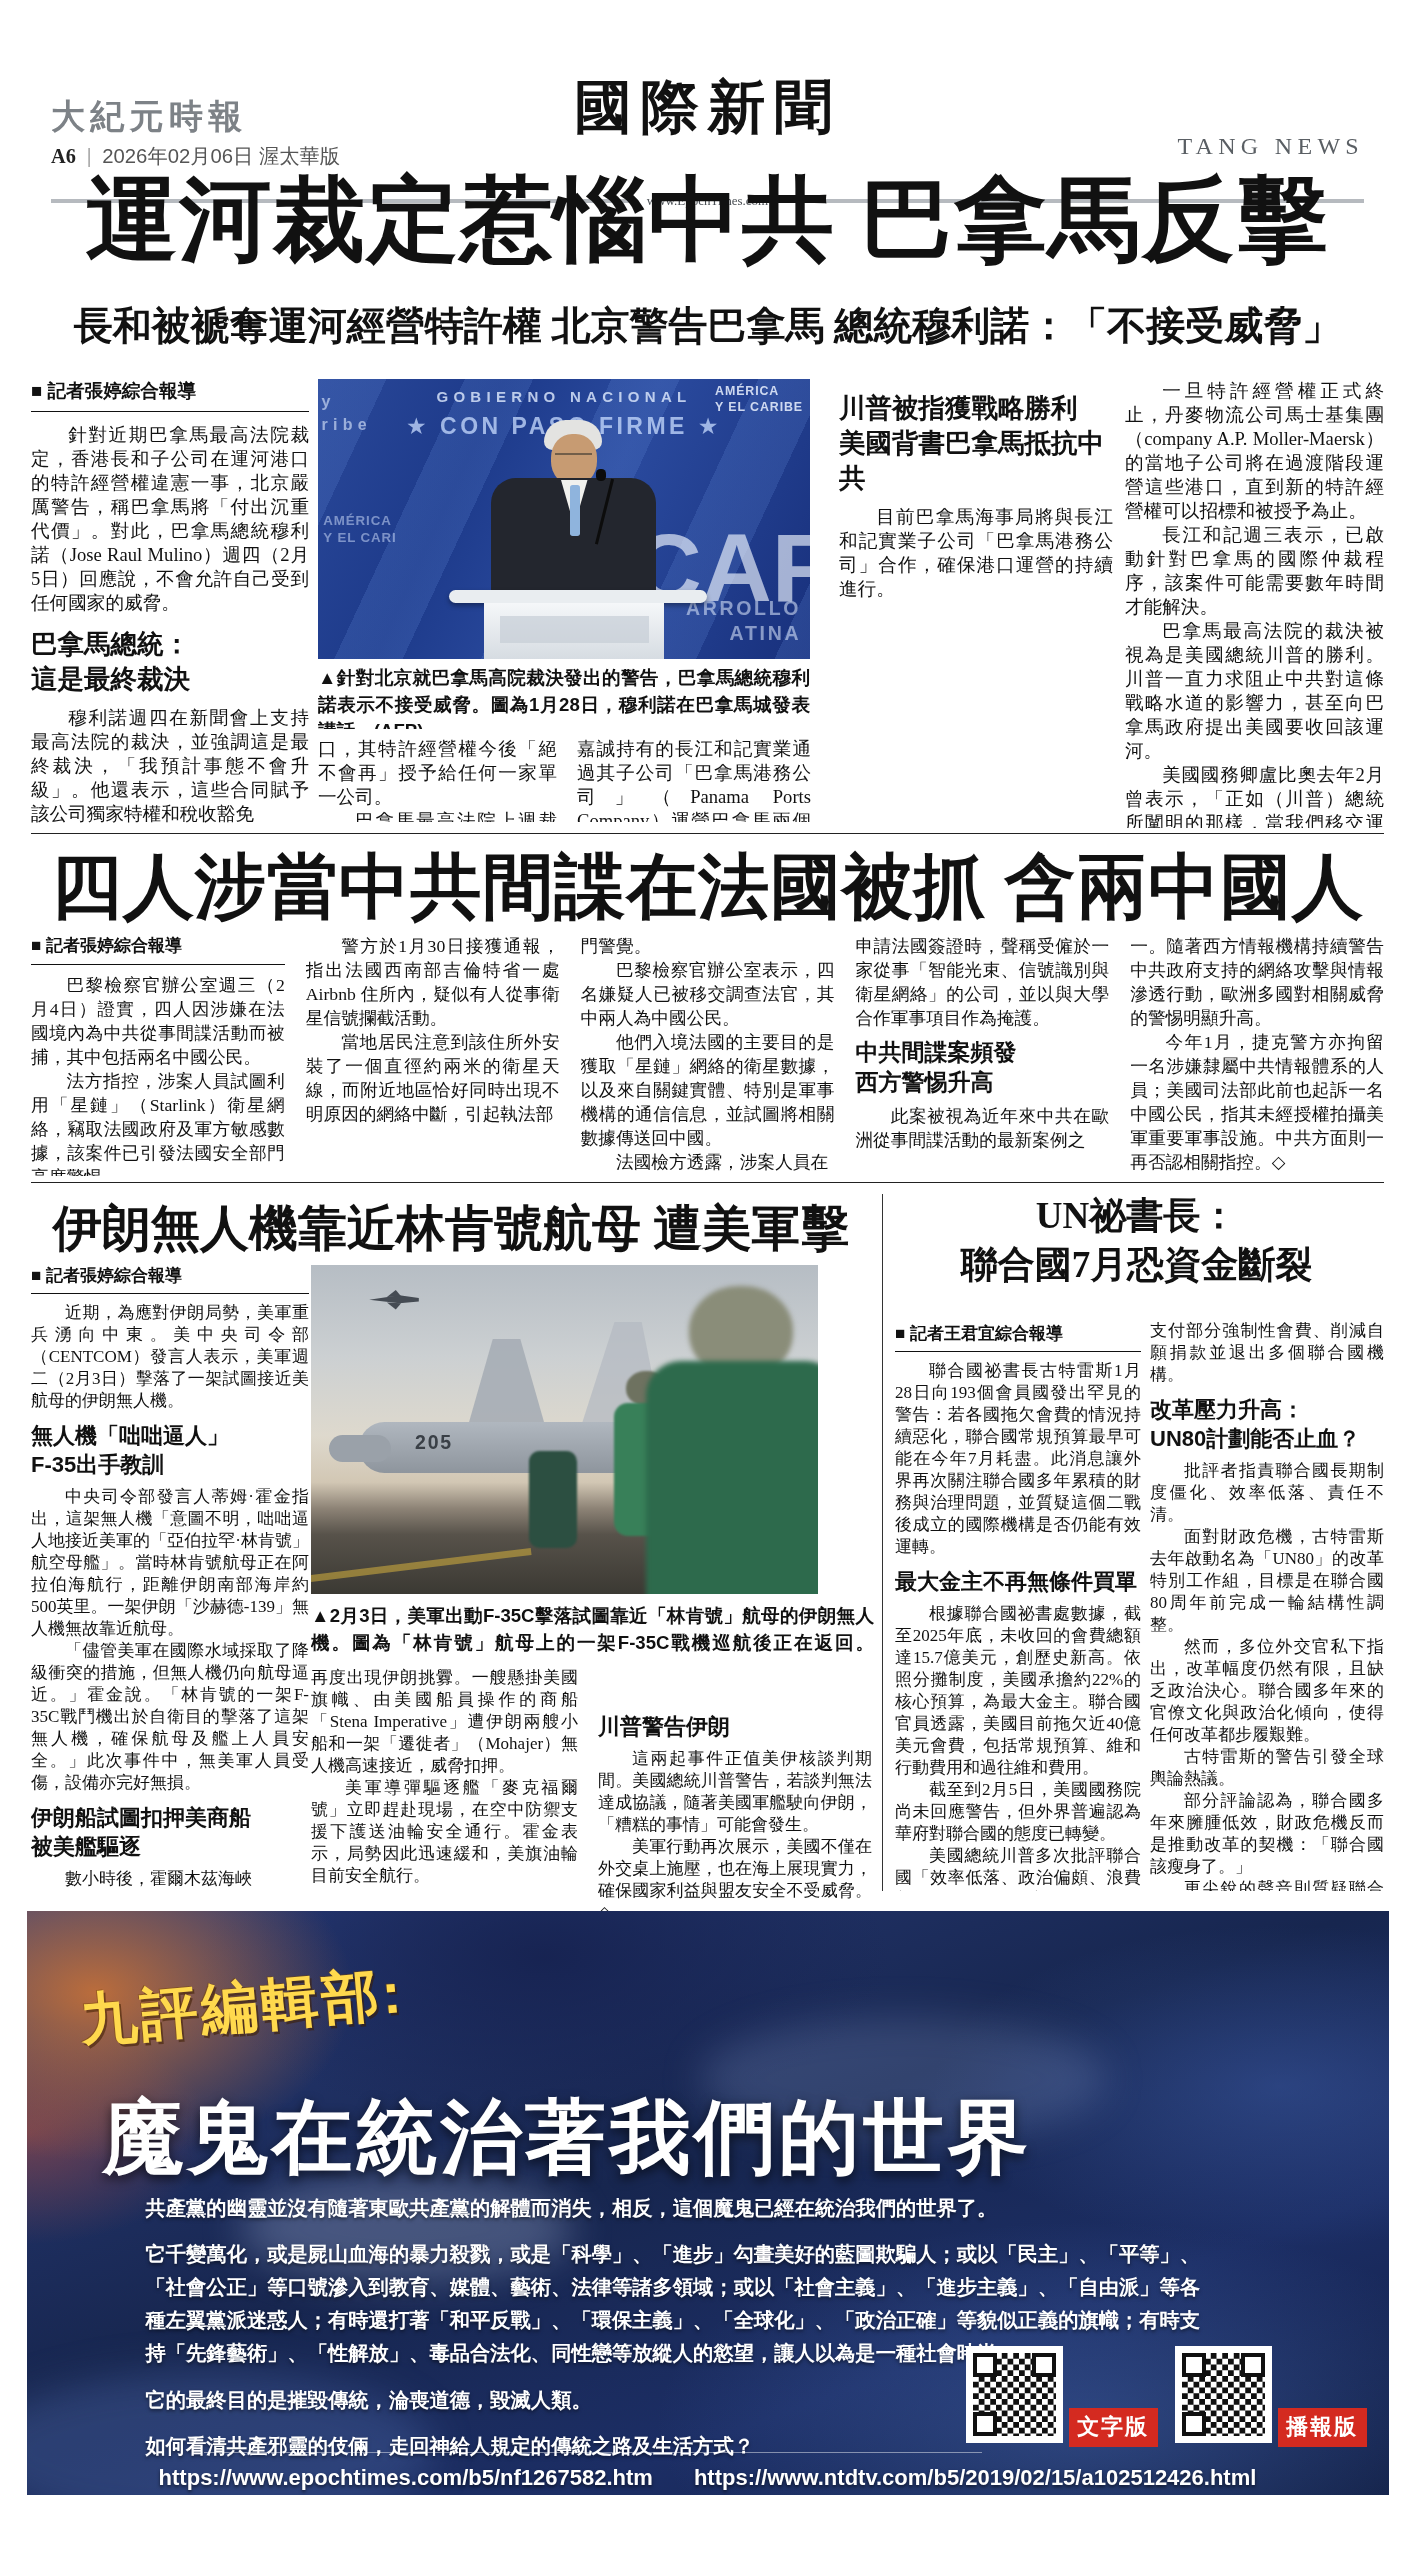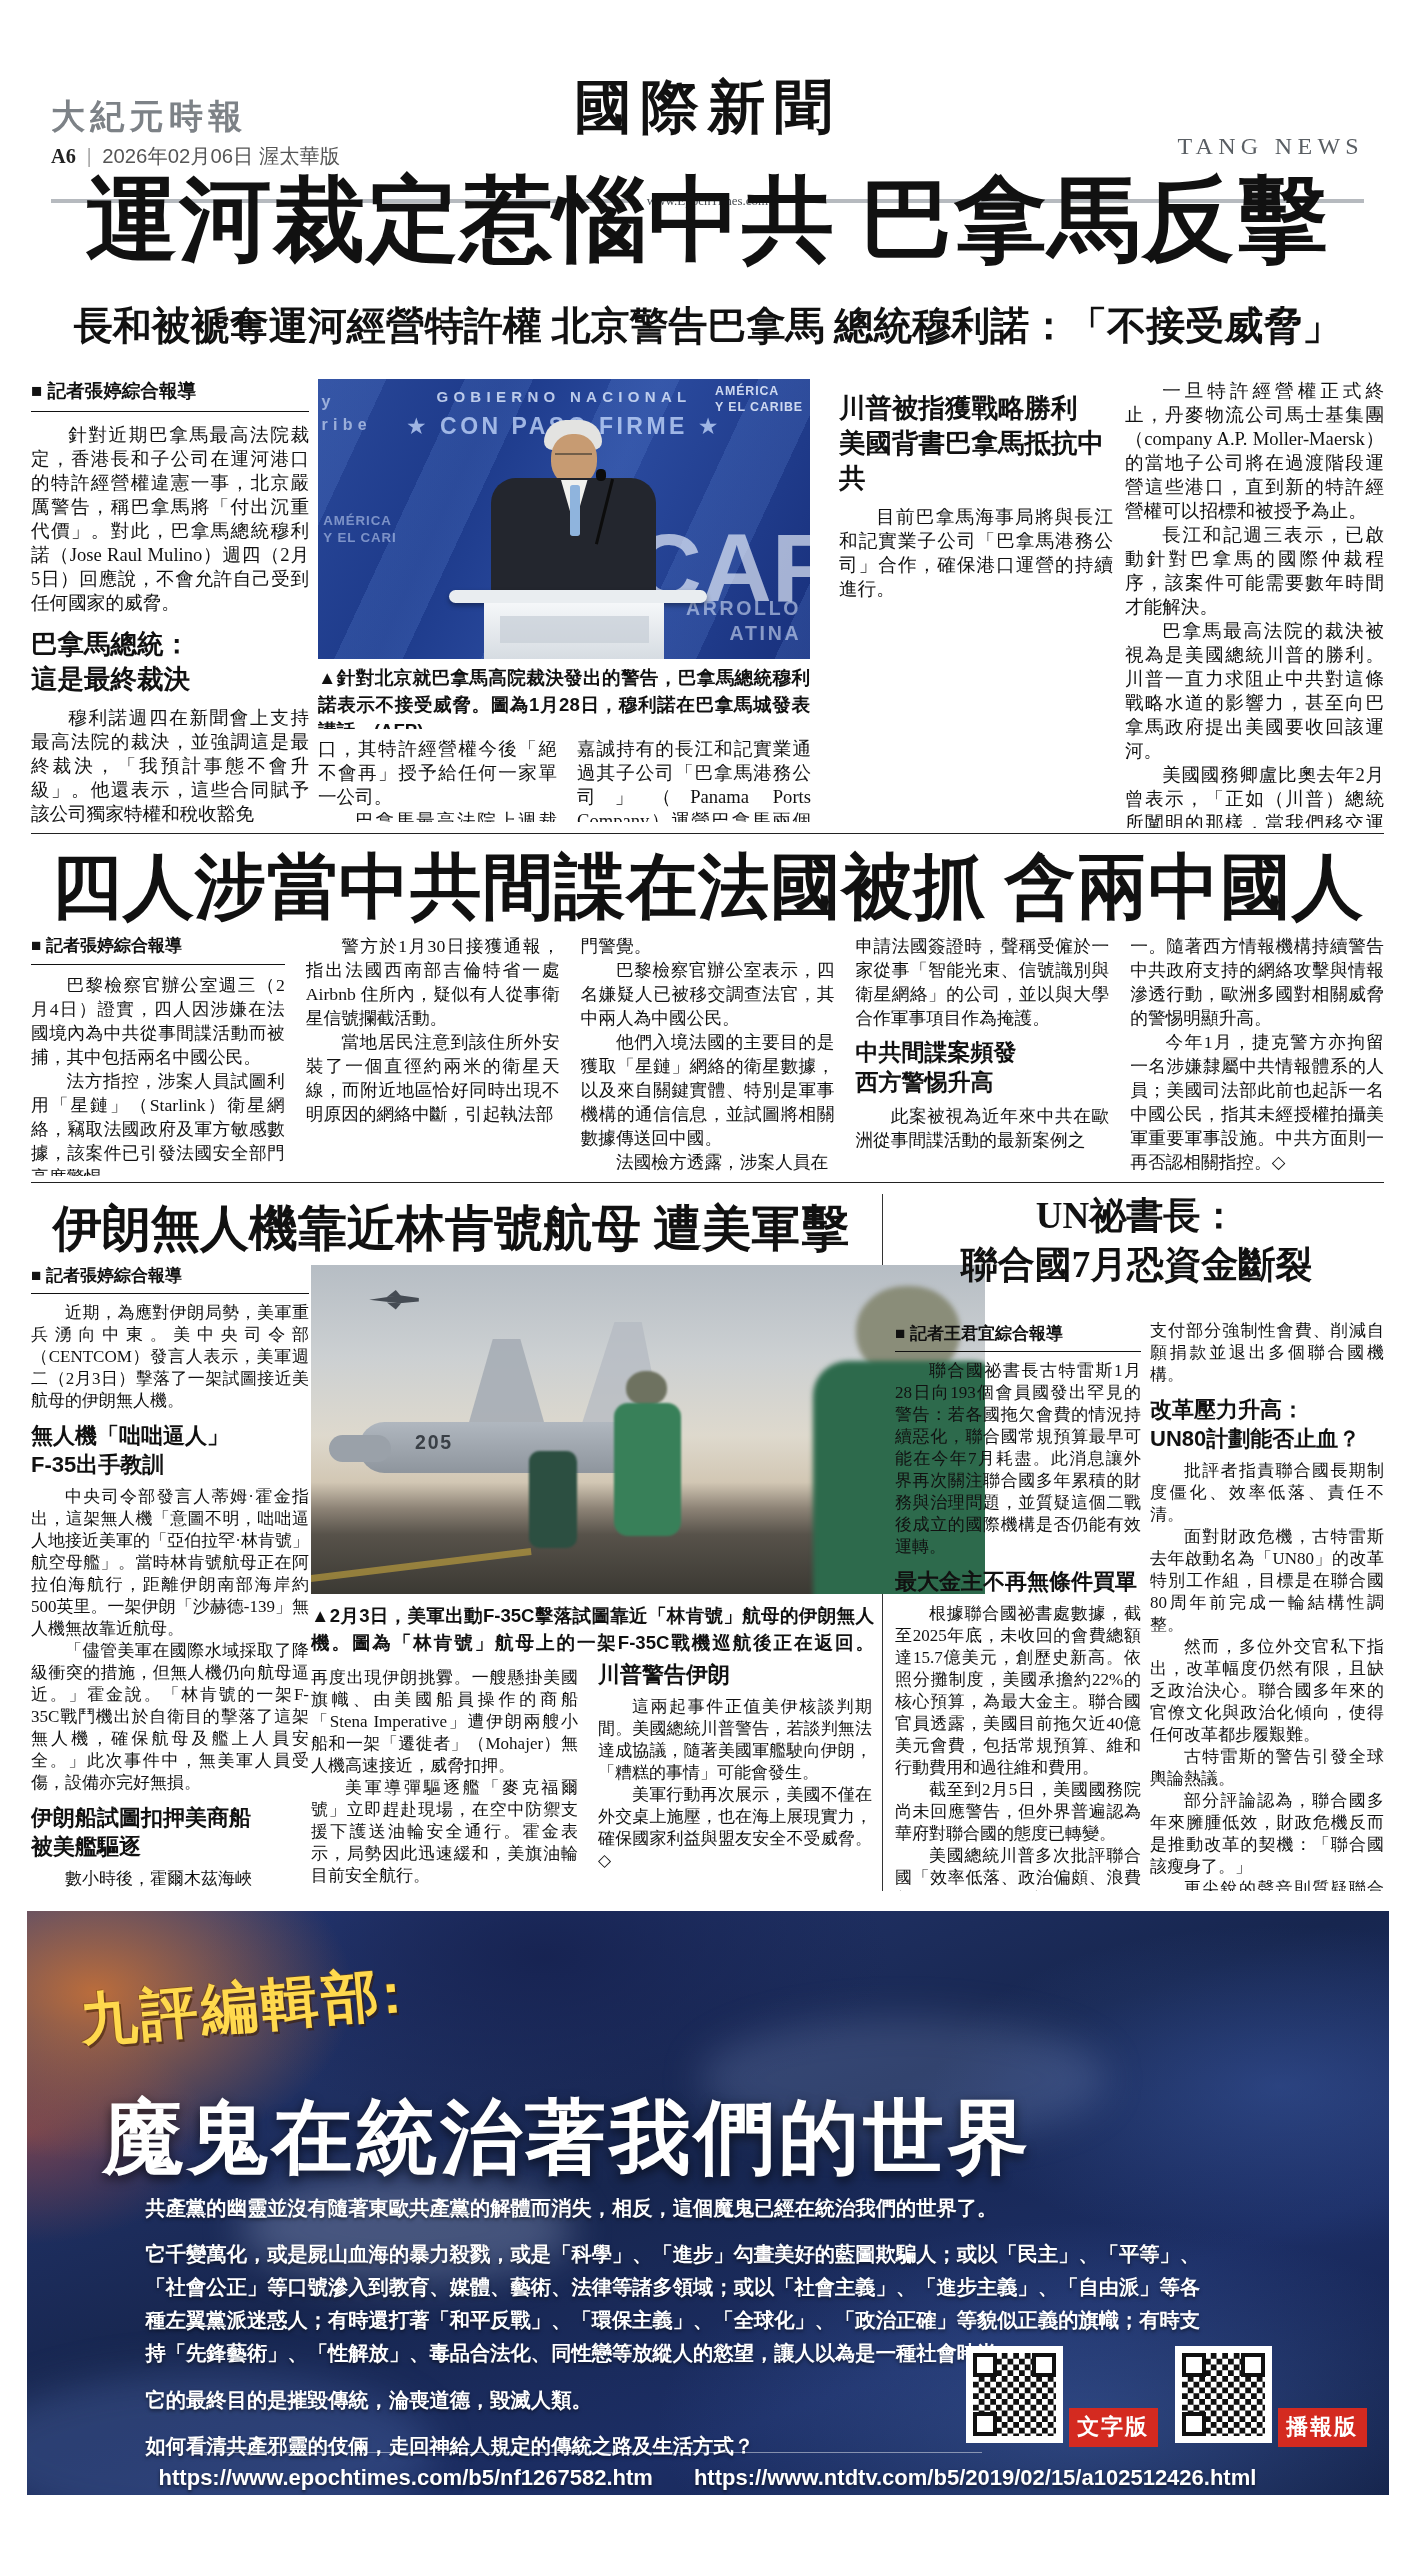--- a/index.html
+++ b/index.html
@@ -63,21 +63,21 @@
 
   .a2body { position:absolute; left:31px; top:934px; width:1353px; height:242px;
     display:flex; gap:21px; }
   .a2col { flex:1 1 0; overflow:hidden; font-size:17.7px; line-height:24px; }
   .a2col .colhead { font-size:23px; line-height:30px; margin:7px 0 7px; }
 
   .a3col, .uncol { position:absolute; overflow:hidden; font-size:17px; line-height:22px; }
   .a3col .colhead, .uncol .colhead { font-size:22px; line-height:29px; margin:8.8px 0 7px; }
   .a3-c1 { left:31px;  top:1265px; width:278px; height:625px; }
   .a3-c2 { left:311px; top:1667px; width:267px; height:225px; }
-  .a3-c3 { left:598px; top:1651px; width:274px; height:225px; }
+  .a3-c3 { left:598px; top:1703px; width:274px; height:225px; }
   .un-c1 { left:895px; top:1323px; width:246px; height:568px; }
   .un-c2 { left:1150px; top:1320px; width:234px; height:571px; }
 
   .caption { font-family:"Liberation Sans","DejaVu Sans",sans-serif; font-weight:700;
     font-size:18.6px; line-height:26.5px; text-align:justify; }
   .cap1 { position:absolute; left:318px; top:665px; width:492px; height:64px; overflow:hidden; }
   .cap2 { position:absolute; left:311px; top:1603px; width:563px; height:57px; overflow:hidden; }
 
   
   .photo1 { position:absolute; left:318px; top:379px; width:492px; height:280px; overflow:hidden;
@@ -102,21 +102,21 @@
     clip-path:polygon(0 0,100% 0,50% 100%); }
   .p-tie { position:absolute; left:252px; top:106px; width:9.7px; height:51px; background:#8fb4dd; border-radius:2.7px; }
   .p-mic { position:absolute; left:285px; top:99px; width:2.7px; height:67px; background:#0c0c0c; transform:rotate(14deg); }
   .p-michead { position:absolute; left:278px; top:90px; width:9.7px; height:12.4px; background:#0c0c0c; border-radius:4.4px; }
   .pod-top { position:absolute; left:131px; top:211px; width:258px; height:13.3px; background:#e9edf0; border-radius:7px; box-shadow:0 2.7px 5.3px rgba(0,0,0,.35); }
   .pod-body { position:absolute; left:166px; top:224px; width:180px; height:56px;
     background:linear-gradient(#f5f7f9,#d6dce2); }
   .pod-panel { position:absolute; left:182px; top:237px; width:149px; height:26.5px; background:#c3cbd4; opacity:.65; }
 
   
-  .photo2 { position:absolute; left:311px; top:1265px; width:674px; height:329px; overflow:hidden;
+  .photo2 { position:absolute; left:311px; top:1265px; width:507px; height:329px; overflow:hidden;
     background:linear-gradient(180deg,#b6bdc4 0%,#ccd0d2 28%,#ded9cd 52%,#d2c7b4 66%,#8d8376 74%,#57524a 82%,#3b3933 100%); }
   .jf { position:absolute; left:58px; top:25px; width:50px; height:19.5px; }
   .jf svg { display:block; }
   .jet-tail1 { position:absolute; left:133px; top:74px; width:106px; height:104px; background:#a6adb5;
     clip-path:polygon(18% 100%,46% 0,72% 0,100% 100%); opacity:.9; }
   .jet-tail2 { position:absolute; left:255px; top:57px; width:97px; height:106px; background:#b4bac1;
     clip-path:polygon(15% 100%,50% 0,78% 0,100% 100%); opacity:.75; }
   .jet-body1 { position:absolute; left:48px; top:157px; width:292px; height:51px; border-radius:26.5px;
     background:linear-gradient(#b0b7bf,#8e959d); }
   .jet-nose { position:absolute; left:17.7px; top:170px; width:62px; height:26.5px; border-radius:16px;

